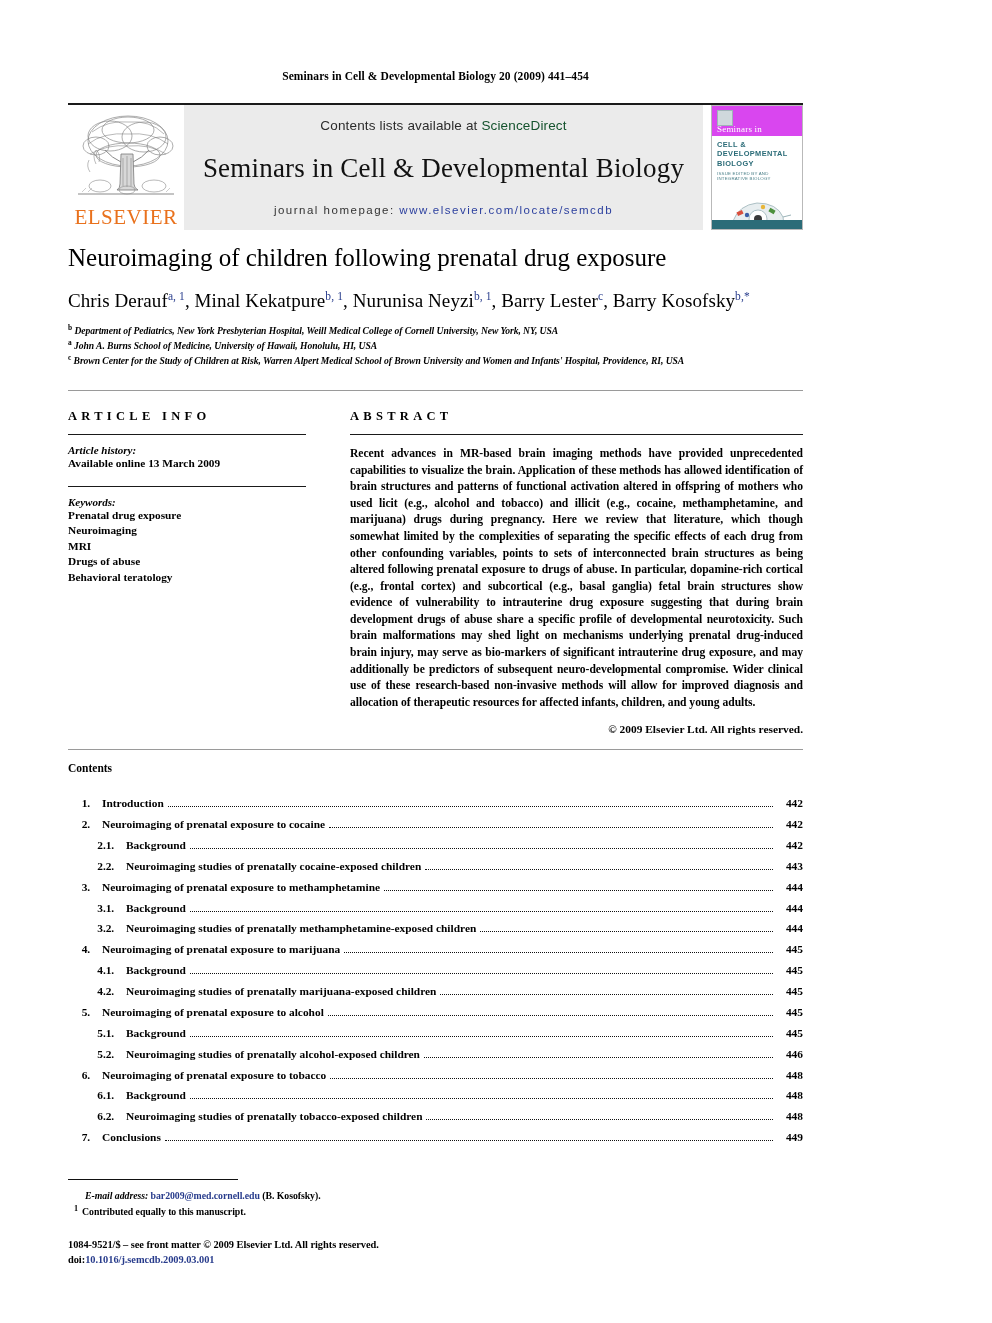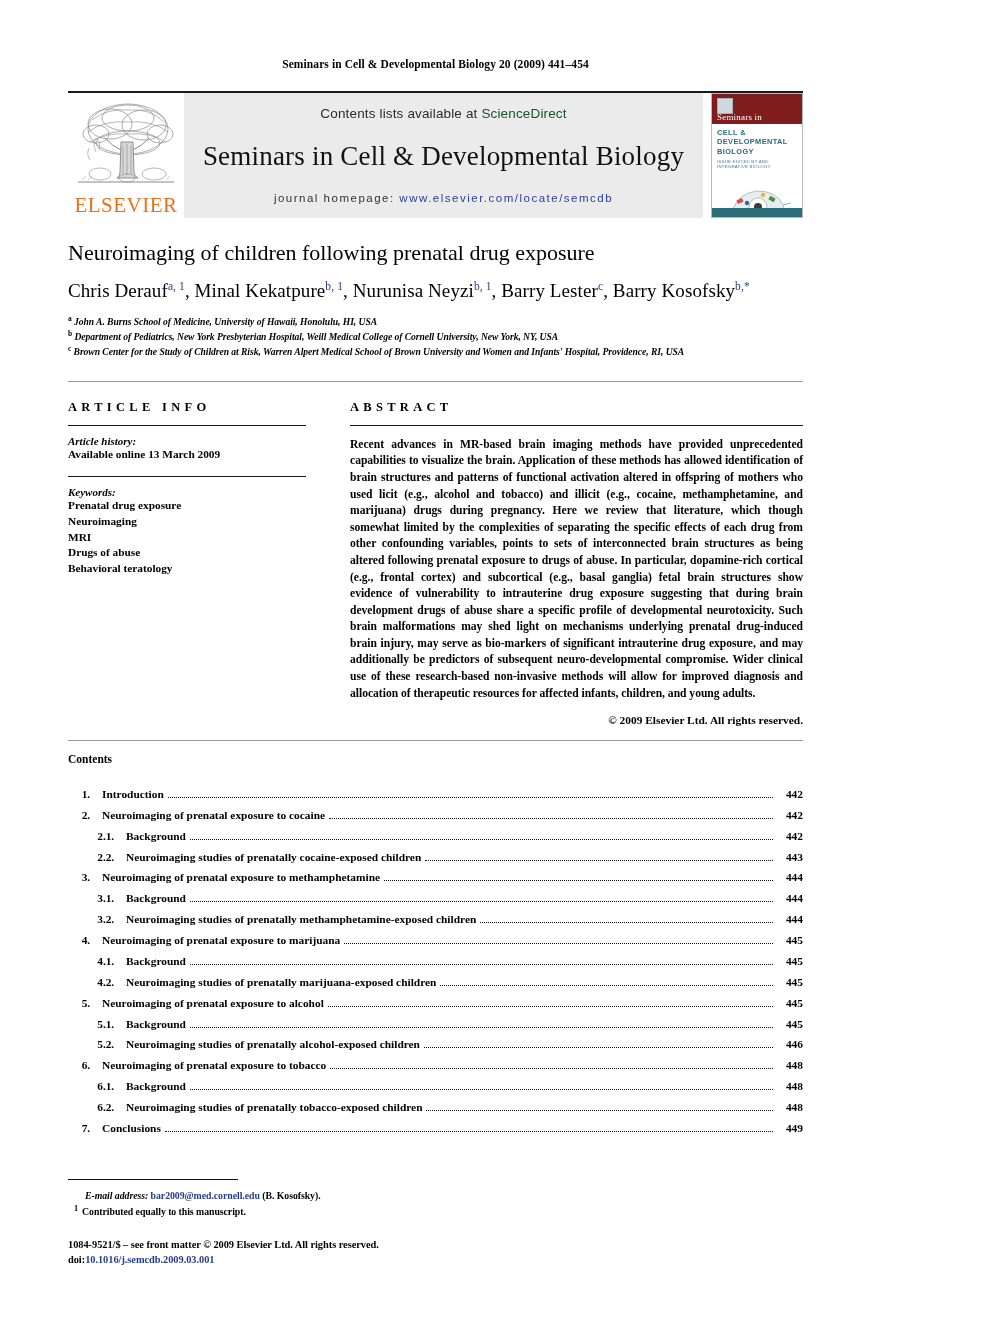--- a/index.html
+++ b/index.html
@@ -13,21 +13,21 @@
     font-family: "Liberation Serif", "DejaVu Serif", serif;
     color: #000000;
     position: relative;
     overflow: hidden;
   }
   .page {
     width: 871px;
     height: 1323px;
     position: relative;
     box-sizing: border-box;
-    padding: 0 68px;
+    padding: 12px 68px;
   }
 
   
   .running-head {
     text-align: center;
     font-size: 11.5px;
     font-weight: bold;
     letter-spacing: .1px;
     padding-top: 58px;
   }
@@ -93,21 +93,21 @@
   .masthead-cover {
     width: 90px;
     flex: 0 0 90px;
     margin-left: 8px;
     border: 1px solid #b9b9b9;
     background: #ffffff;
     position: relative;
     overflow: hidden;
   }
   .cover-band {
-    background: #7f1d1d;
+    background: #d946ef;
     height: 30px;
     color: #fff;
     display: flex;
     align-items: flex-end;
     padding: 0 5px 2px 5px;
     box-sizing: border-box;
   }
   .cover-band .sq {
     width: 14px; height: 14px; background:#cfd8dc; margin-right:4px;
     position:absolute; top:4px; left:5px;
@@ -144,22 +144,22 @@
   }
 
   
   .article-type {
     margin-top: 22px;
     font-size: 15px;
     font-weight: bold;
     letter-spacing: .1px;
   }
   .article-title {
-    margin-top: 22px;
-    font-size: 22px;
+    margin-top: 14px;
+    font-size: 25px;
     font-weight: normal;
     letter-spacing: 0px;
     line-height: 1.15;
   }
   .authors {
     margin-top: 15px;
     font-size: 19px;
     letter-spacing: .1px;
   }
   .authors sup { color: #283c8c; font-size: 11.5px; vertical-align: super; }
@@ -376,22 +376,22 @@
       </div>
       <div class="cover-footer"></div>
     </div>
   </div>
 
   <h1 class="article-title">Neuroimaging of children following prenatal drug exposure</h1>
 
   <div class="authors"><span>Chris Derauf</span><sup>a, 1</sup>, <span>Minal Kekatpure</span><sup>b, 1</sup>, <span>Nurunisa Neyzi</span><sup>b, 1</sup>, <span>Barry Lester</span><sup>c</sup>, <span>Barry Kosofsky</span><sup>b,*</sup></div>
 
   <div class="affiliations">
+      <div class="aff"><sup>b</sup> Department of Pediatrics, New York Presbyterian Hospital, Weill Medical College of Cornell University, New York, NY, USA</div>
       <div class="aff"><sup>a</sup> John A. Burns School of Medicine, University of Hawaii, Honolulu, HI, USA</div>
-      <div class="aff"><sup>b</sup> Department of Pediatrics, New York Presbyterian Hospital, Weill Medical College of Cornell University, New York, NY, USA</div>
       <div class="aff"><sup>c</sup> Brown Center for the Study of Children at Risk, Warren Alpert Medical School of Brown University and Women and Infants' Hospital, Providence, RI, USA</div>
     </div>
 
   <div class="info-abstract">
     <div class="col-info">
       <div class="sect-head">ARTICLE INFO</div>
       <div class="rule-thick"></div>
       <div class="info-label">Article history:</div>
       <div class="info-line">Available online 13 March 2009</div>
       <div class="rule-thin"></div>

